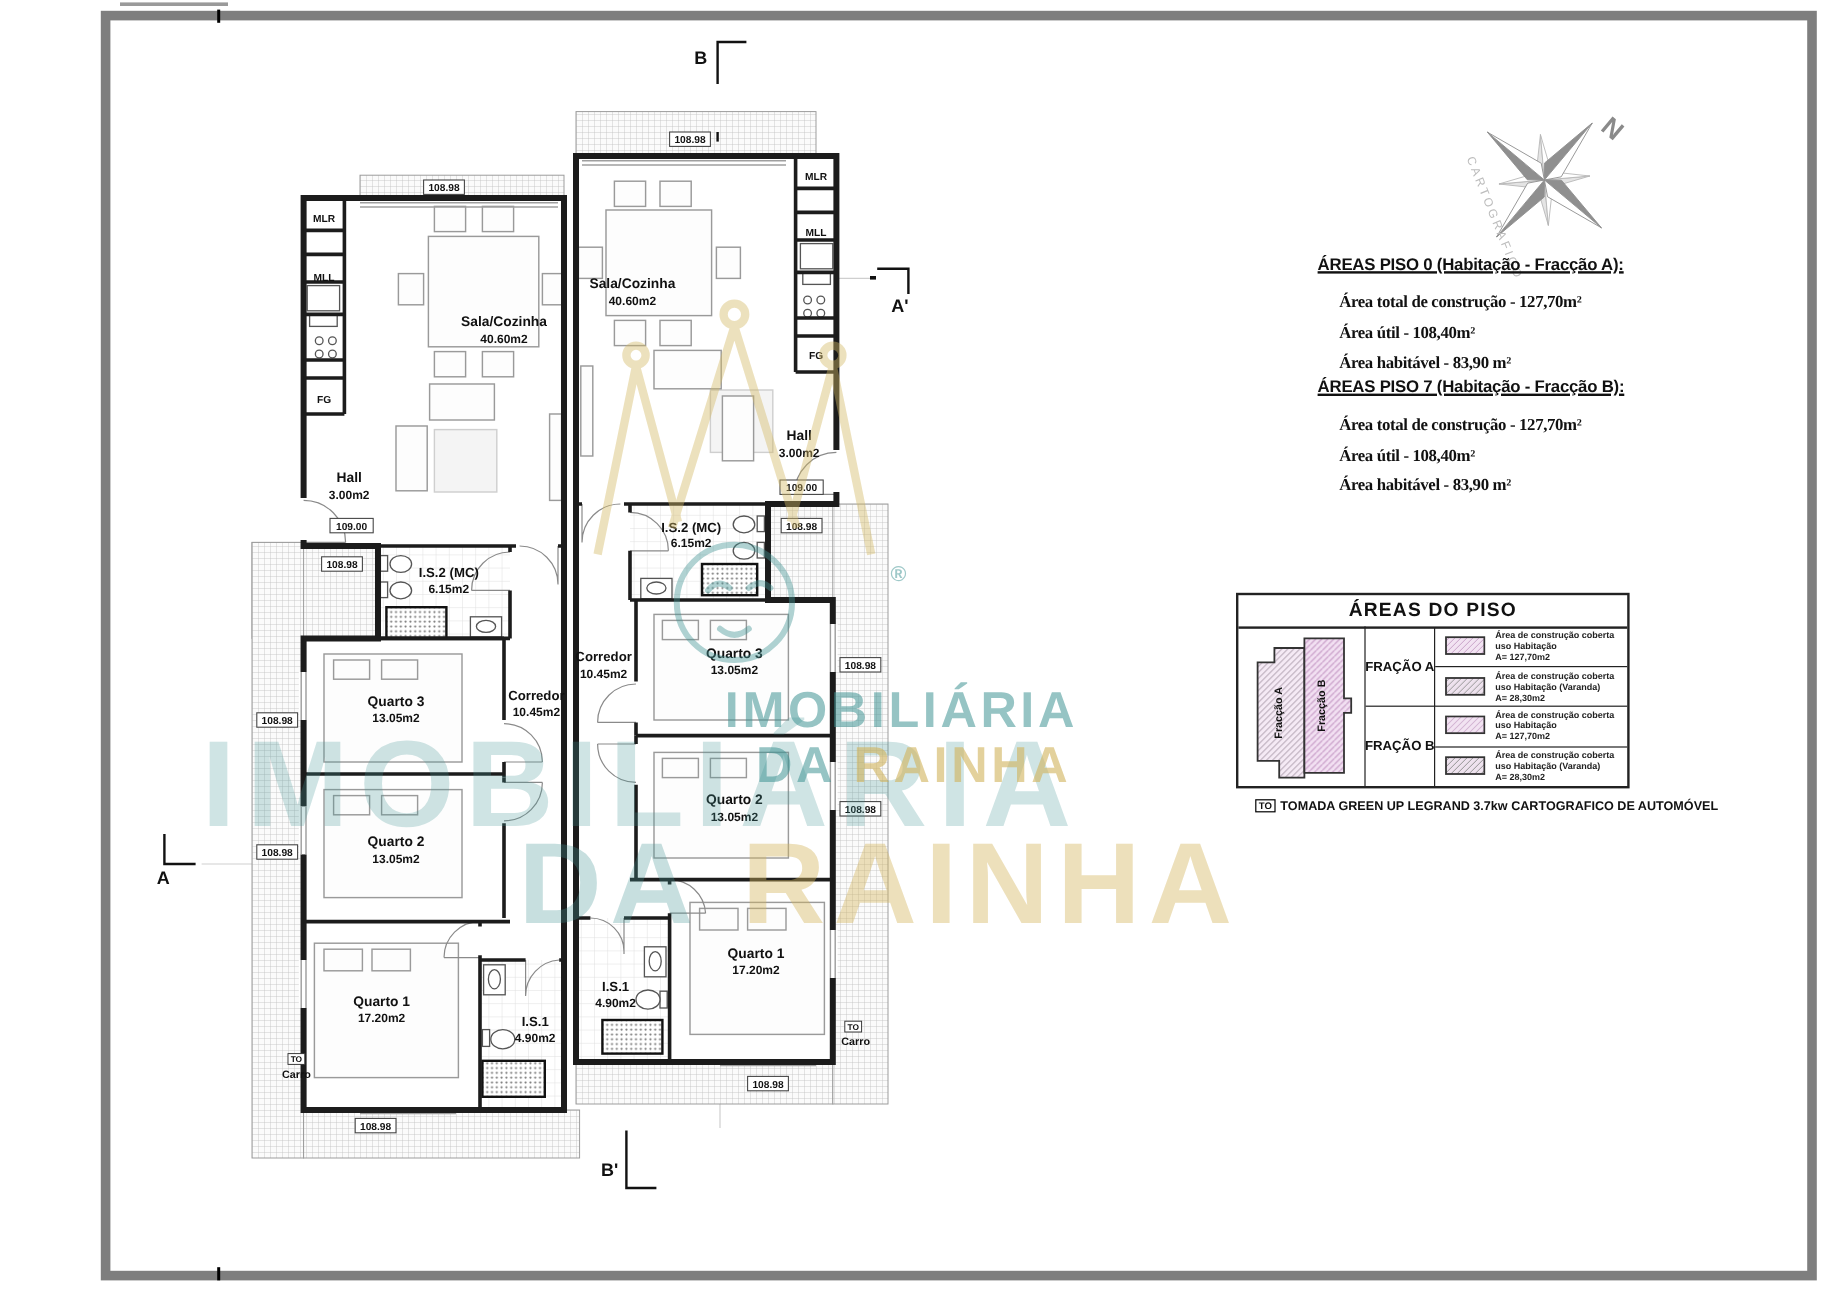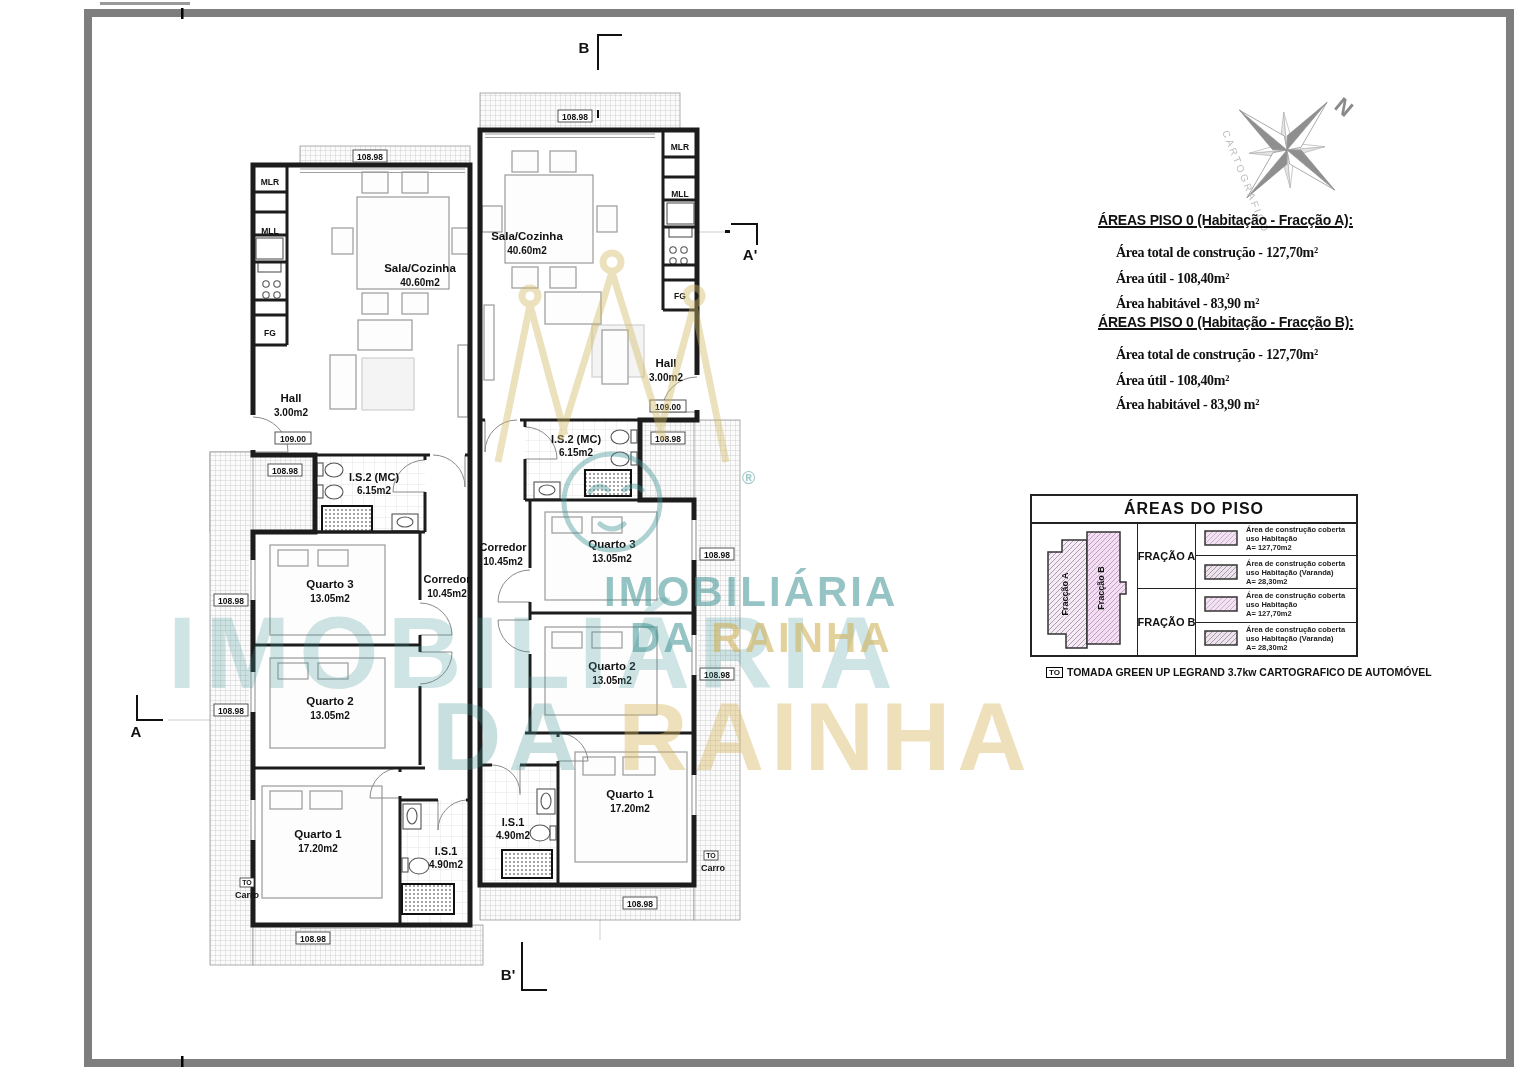--- a/index.html
+++ b/index.html
@@ -409,21 +409,21 @@
 <div class="abs wm wm-b2"><span>DA</span>&nbsp;<span class="gold">RAINHA</span></div>
 <div class="abs wm wm-m1">IMOBILIÁRIA</div>
 <div class="abs wm wm-m2"><span>DA</span>&nbsp;<span class="gold">RAINHA</span></div>
 <div class="abs wm wm-reg">®</div>
 
 <div style="z-index:10;position:absolute;">
   <div class="abs panel-title" style="left:1098px;top:212px">ÁREAS PISO 0 (Habitação - Fracção A):</div>
   <div class="abs panel-line" style="left:1116px;top:245px">Área total de construção - 127,70m²</div>
   <div class="abs panel-line" style="left:1116px;top:271px">Área útil - 108,40m²</div>
   <div class="abs panel-line" style="left:1116px;top:296px">Área habitável - 83,90 m²</div>
-  <div class="abs panel-title" style="left:1098px;top:314px">ÁREAS PISO 0 (Habitação - Fracção B):</div>
+  <div class="abs panel-title" style="left:1098px;top:314px">ÁREAS PISO 7 (Habitação - Fracção B):</div>
   <div class="abs panel-line" style="left:1116px;top:347px">Área total de construção - 127,70m²</div>
   <div class="abs panel-line" style="left:1116px;top:373px">Área útil - 108,40m²</div>
   <div class="abs panel-line" style="left:1116px;top:397px">Área habitável - 83,90 m²</div>
 </div>
 
 <div class="abs tbl" style="z-index:10">
   <div class="abs tbl-title">ÁREAS DO PISO</div>
 
   <div class="abs cell mini-cell">
     <svg width="106" height="133" viewBox="0 0 106 133">

